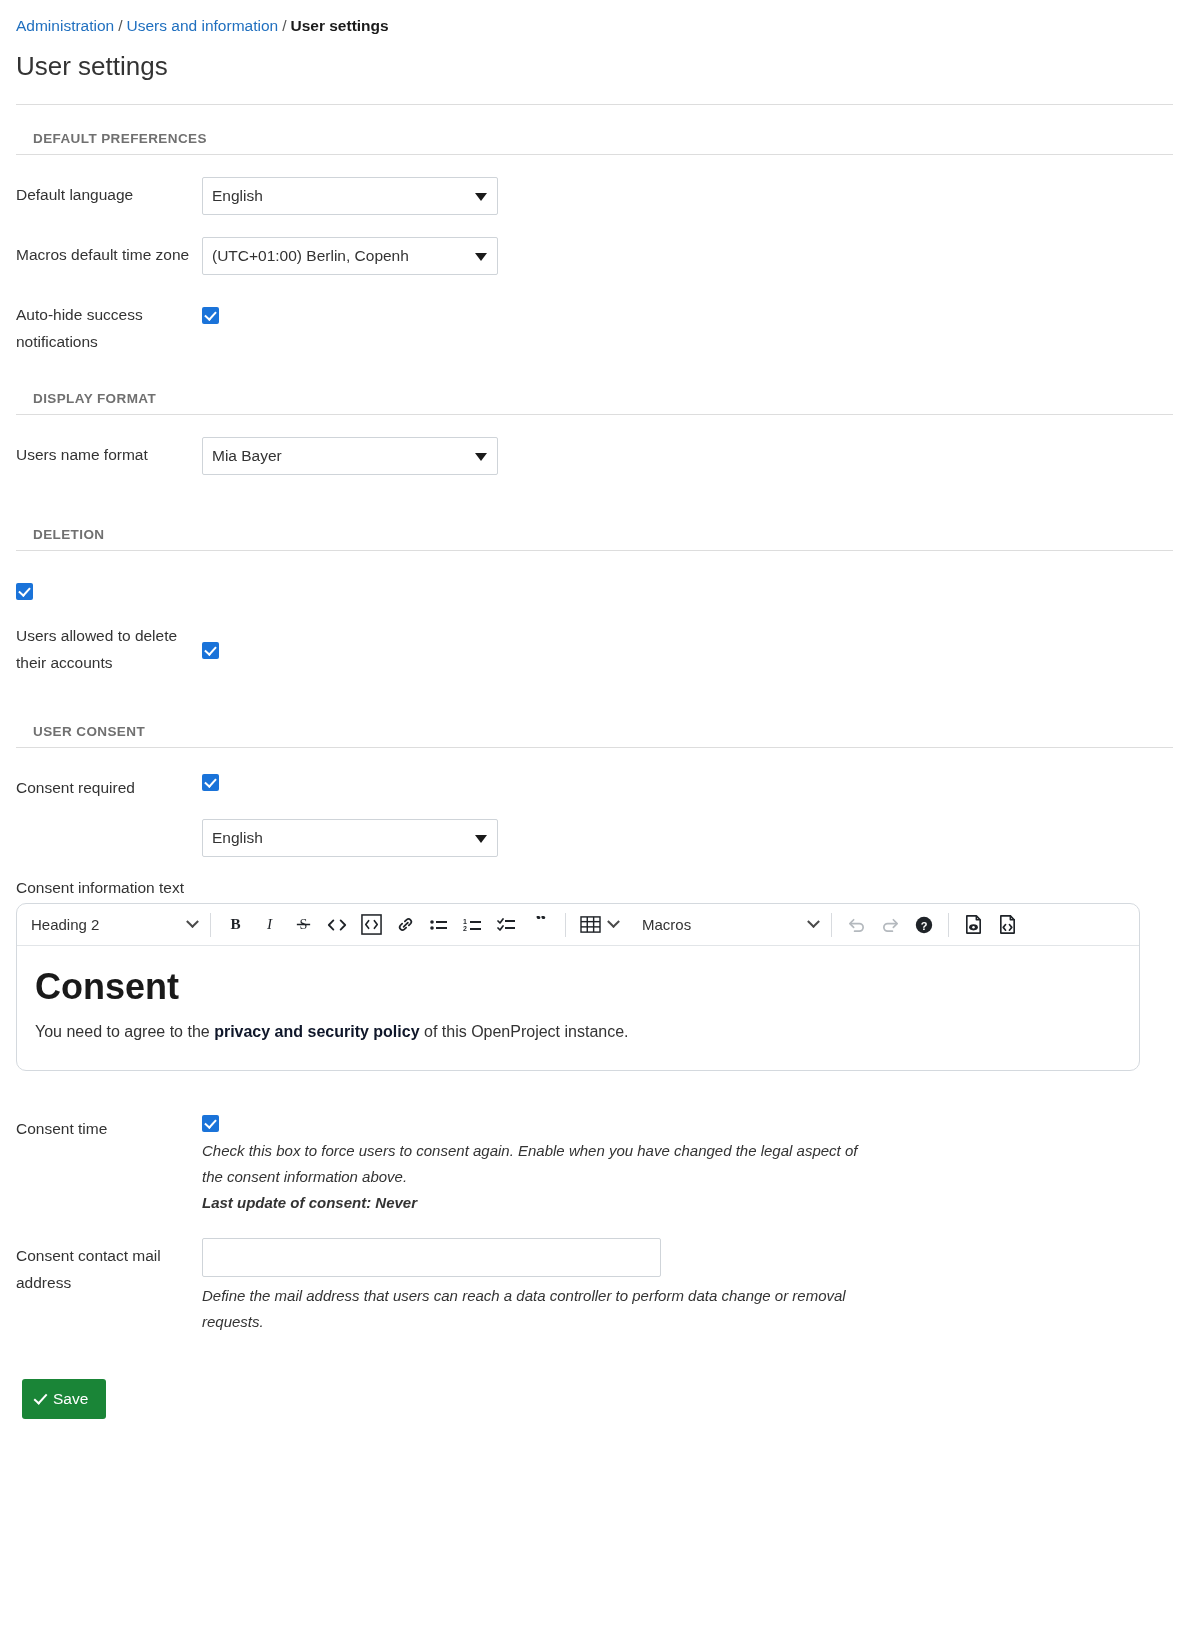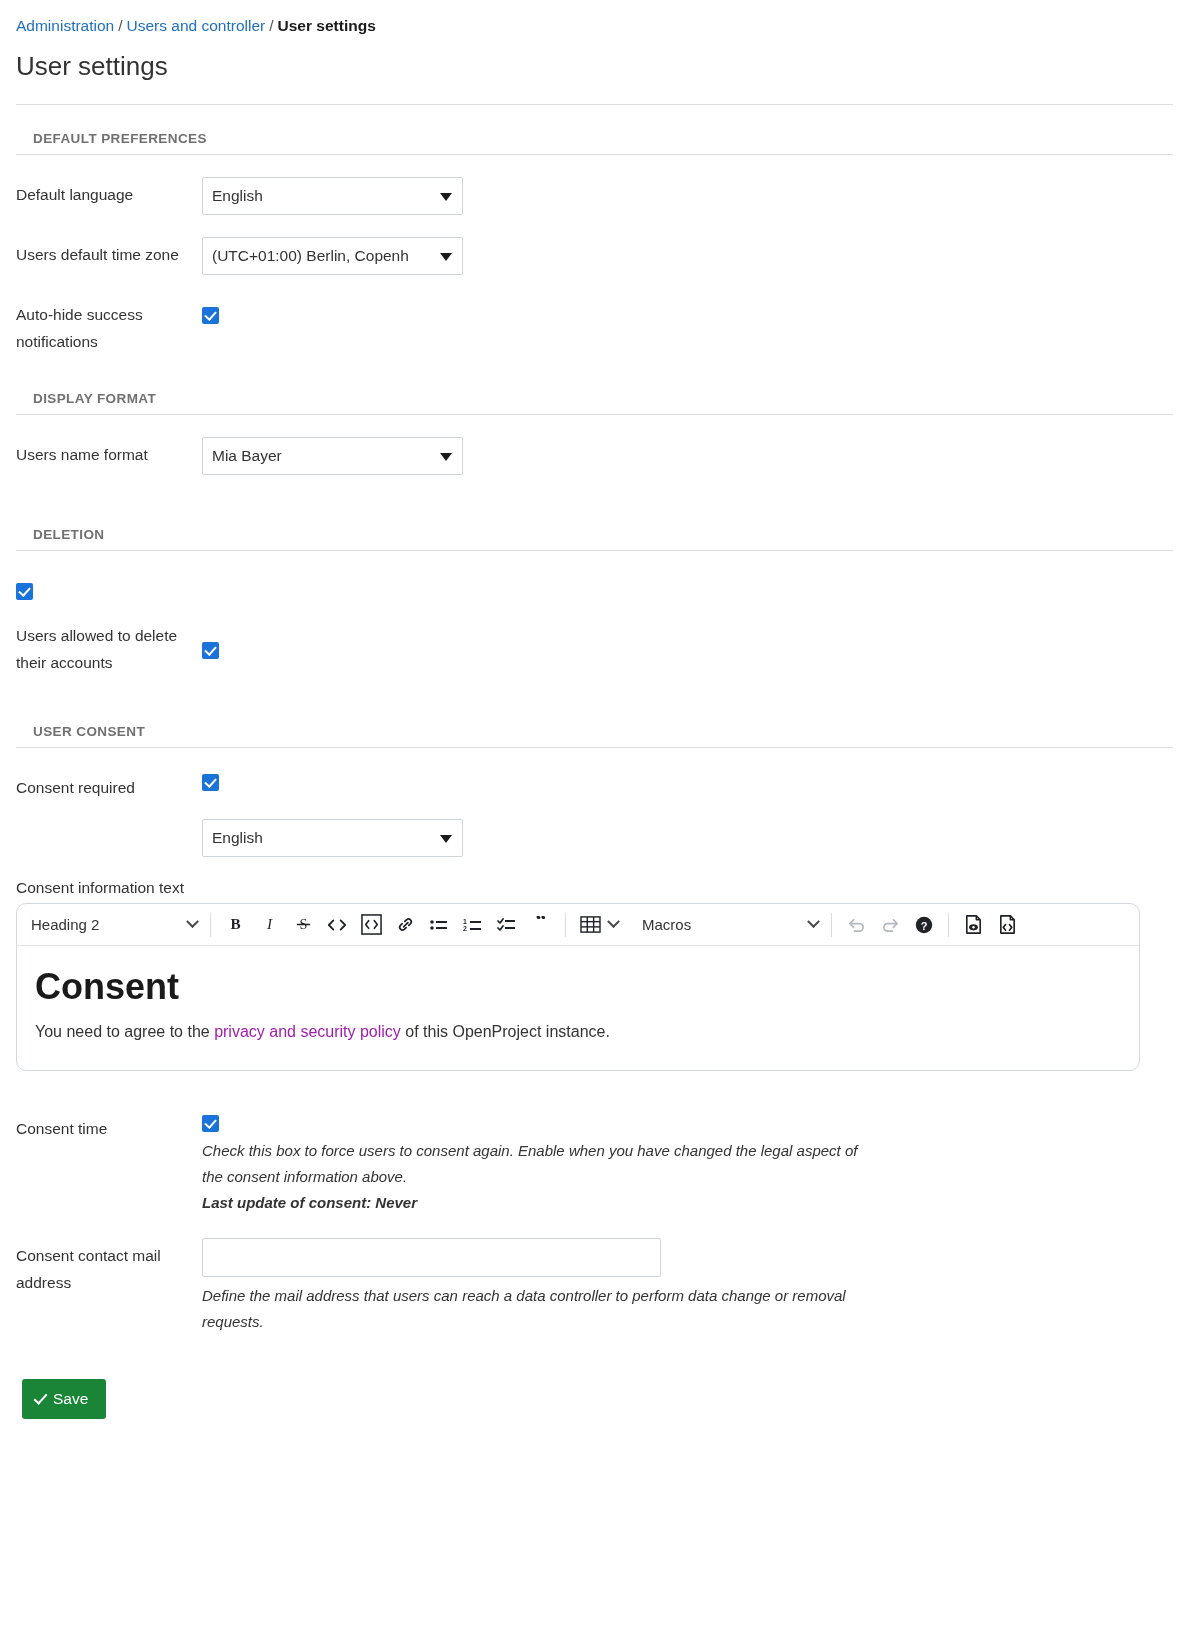--- a/index.html
+++ b/index.html
@@ -73,21 +73,21 @@
     line-height: 27px;
     color: #333333;
     padding-top: 4px;
   }
   .form-field { flex: 1 1 auto; min-width: 0; }
 
   
   .select-box {
     position: relative;
     display: inline-block;
-    width: 261px;
+    width: 296px;
     height: 38px;
     border: 1px solid #cfd4d9;
     border-radius: 2px;
     background: #ffffff;
   }
   .select-box .sel-text {
     position: absolute;
     left: 9px;
     right: 34px;
     top: 0;
@@ -228,21 +228,21 @@
     color: #1a1a1a;
     margin: 4px 0 16px 0;
     line-height: 34px;
   }
   .editor-body p {
     font-size: 16px;
     line-height: 24px;
     color: #333;
     margin: 0;
   }
-  .editor-body a { color: #a21caf; text-decoration: none; }
+  .editor-body a { color: #0f172a; text-decoration: none; font-weight: bold; }
 
   
   .save-row { margin: 44px 0 30px 0; padding-left: 6px; }
   .btn-save {
     display: inline-flex;
     align-items: center;
     gap: 9px;
     background: #1a8537;
     color: #ffffff;
     border: 0;
@@ -264,42 +264,42 @@
 
   .sp-18 { height: 18px; }
   .sp-30 { height: 30px; }
 </style>
 </head>
 <body>
 
 <div class="page">
 
   <div class="breadcrumb">
-    <a href="#">Administration</a><span class="sep">/</span><a href="#">Users and controller</a><span class="sep">/</span><span class="current">User settings</span>
+    <a href="#">Administration</a><span class="sep">/</span><a href="#">Users and information</a><span class="sep">/</span><span class="current">User settings</span>
   </div>
 
   <h1 class="page-title">User settings</h1>
   <hr class="title-rule">
 
   <div class="section">
     <div class="section-head">DEFAULT PREFERENCES</div>
     <hr class="section-rule">
 
     <div class="form-row">
       <div class="form-label">Default language</div>
       <div class="form-field">
         <div class="select-box">
           <span class="sel-text">English</span>
           <span class="caret"></span>
         </div>
       </div>
     </div>
 
     <div class="form-row">
-      <div class="form-label">Users default time zone</div>
+      <div class="form-label">Macros default time zone</div>
       <div class="form-field">
         <div class="select-box">
           <span class="sel-text">(UTC+01:00) Berlin, Copenh</span>
           <span class="caret"></span>
         </div>
       </div>
     </div>
 
     <div class="form-row">
       <div class="form-label">Auto-hide success notifications</div>

